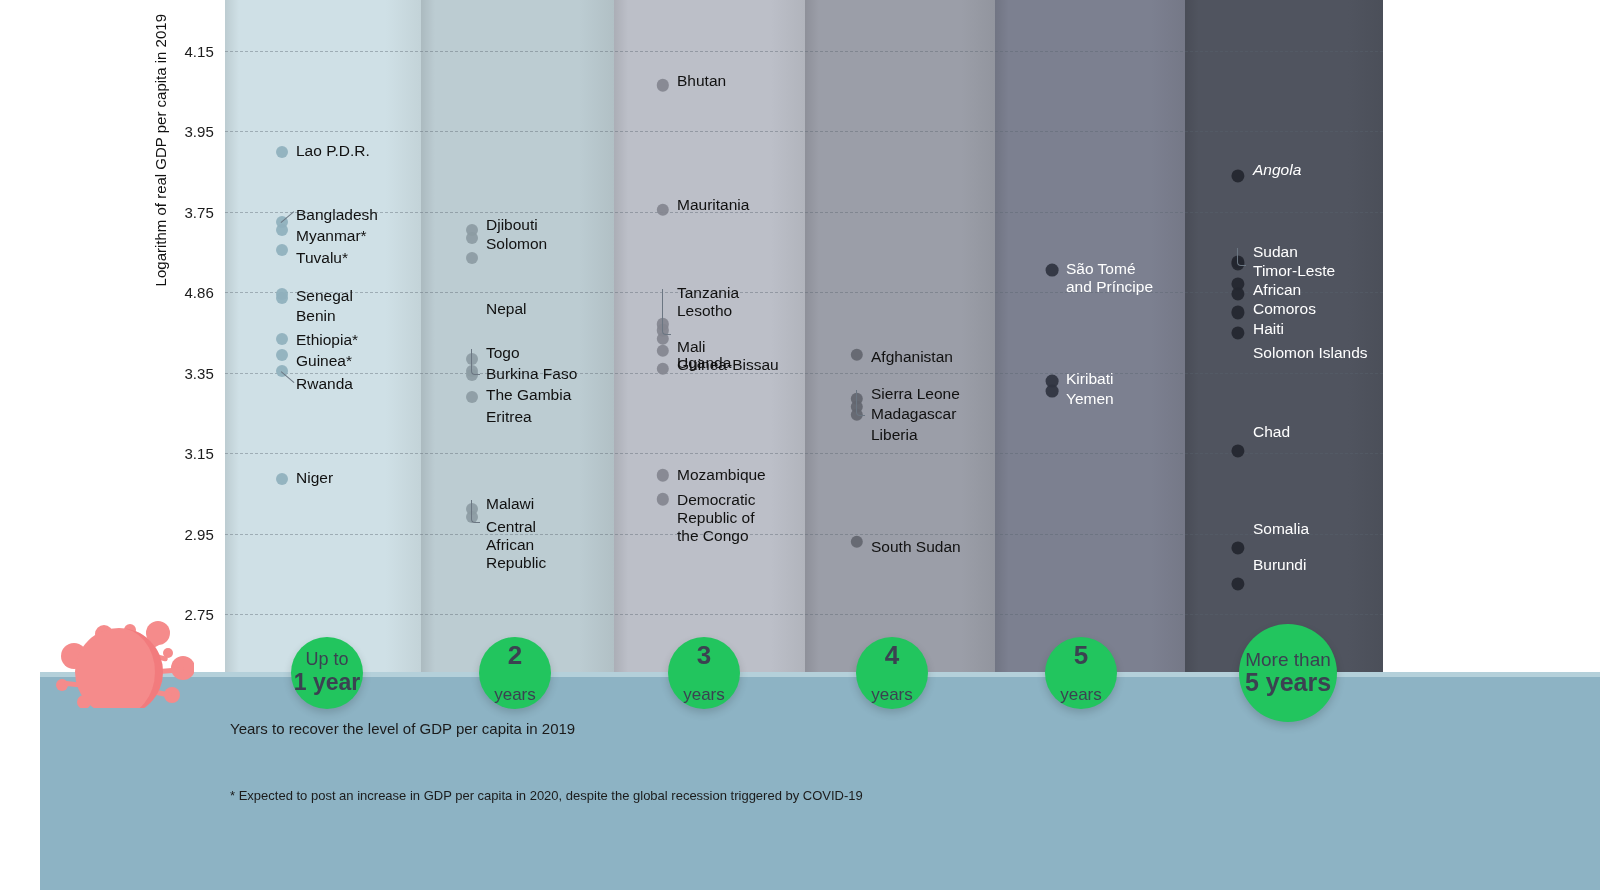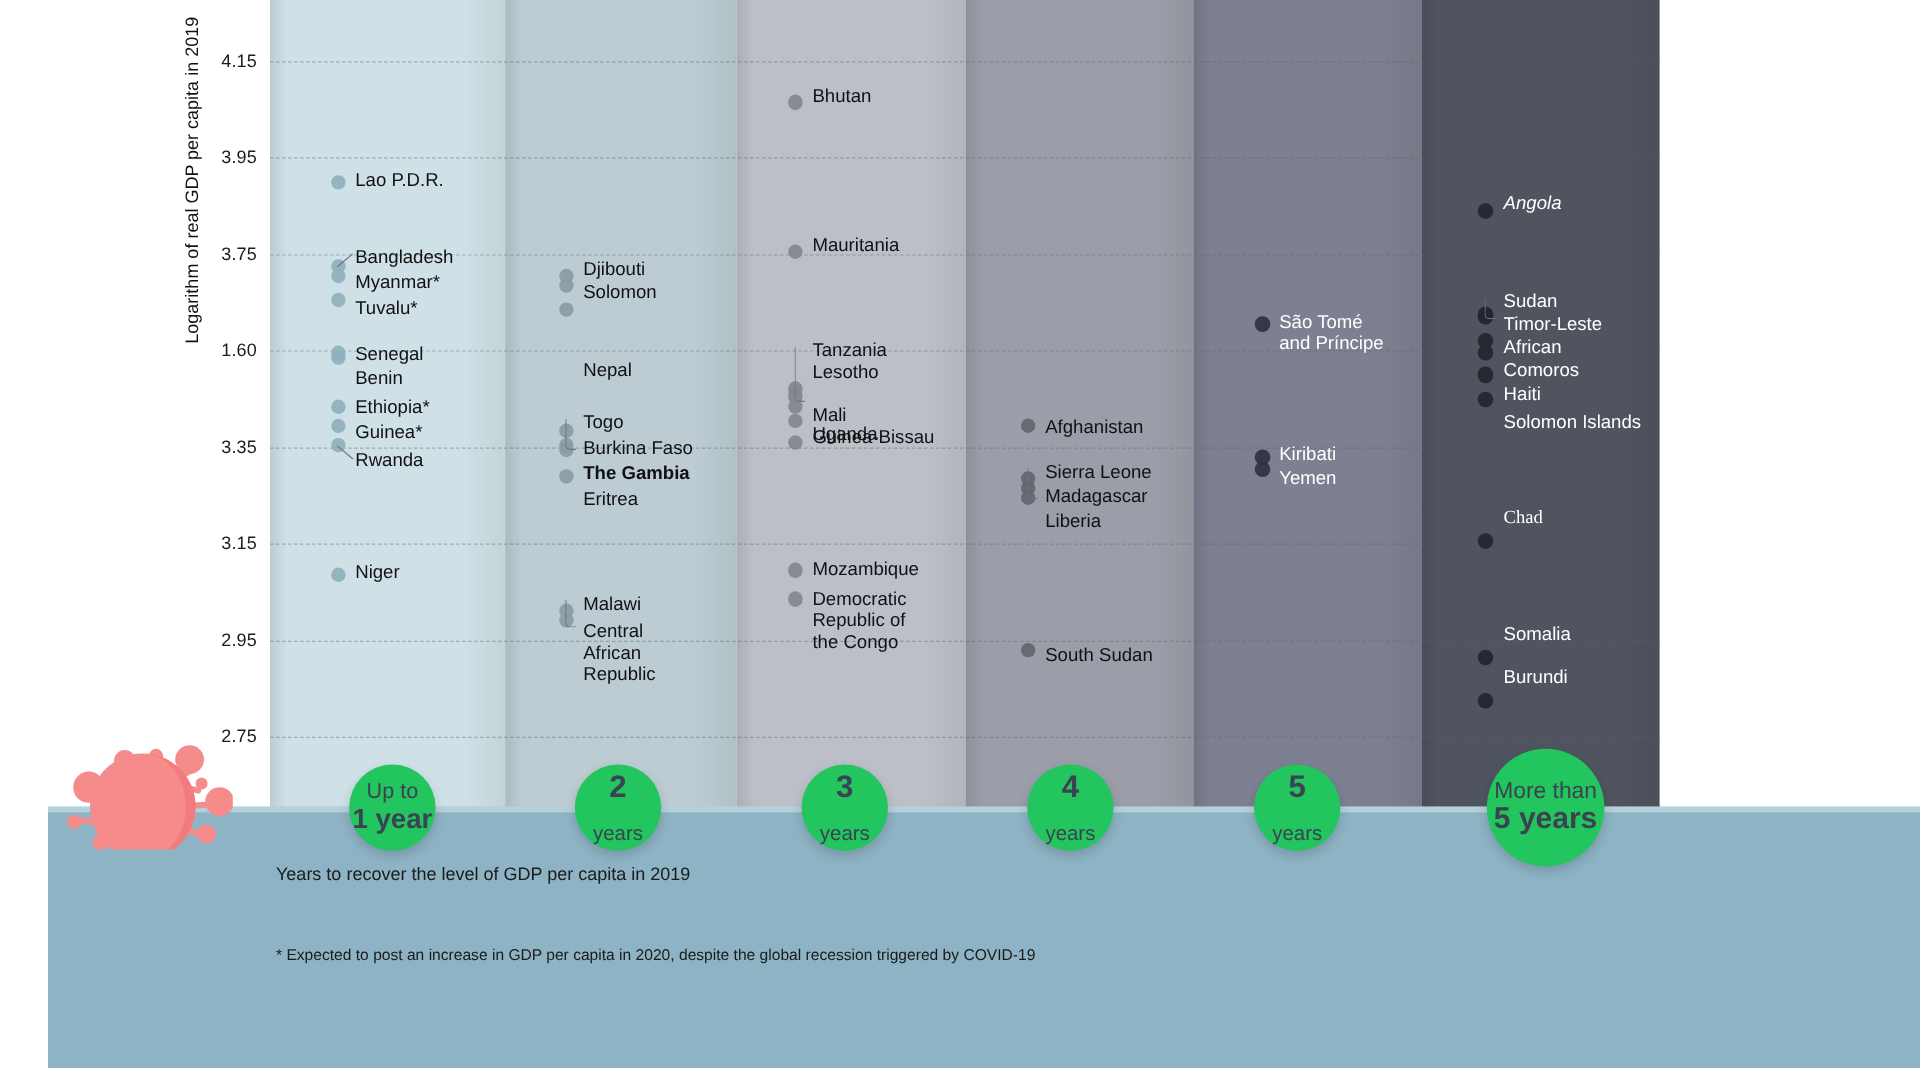--- a/index.html
+++ b/index.html
@@ -163,21 +163,21 @@
     </div>
 
   <div id="grid-layer">
       <div class="gridline" style="top: 51px;"></div>
       <div class="tick-label" style="top: 51px;">4.15</div>
       <div class="gridline" style="top: 131.429px;"></div>
       <div class="tick-label" style="top: 131.429px;">3.95</div>
       <div class="gridline" style="top: 211.857px;"></div>
       <div class="tick-label" style="top: 211.857px;">3.75</div>
       <div class="gridline" style="top: 292.286px;"></div>
-      <div class="tick-label" style="top: 292.286px;">1.60</div>
+      <div class="tick-label" style="top: 292.286px;">4.86</div>
       <div class="gridline" style="top: 372.714px;"></div>
       <div class="tick-label" style="top: 372.714px;">3.35</div>
       <div class="gridline" style="top: 453.143px;"></div>
       <div class="tick-label" style="top: 453.143px;">3.15</div>
       <div class="gridline" style="top: 533.571px;"></div>
       <div class="tick-label" style="top: 533.571px;">2.95</div>
       <div class="gridline" style="top: 614px;"></div>
       <div class="tick-label" style="top: 614px;">2.75</div>
     </div>
 
@@ -245,21 +245,21 @@
       <div class="pt-label" style="left: 296px; top: 307px;">Benin</div>
       <div class="pt-label" style="left: 296px; top: 331px;">Ethiopia*</div>
       <div class="pt-label" style="left: 296px; top: 352px;">Guinea*</div>
       <div class="pt-label" style="left: 296px; top: 375px;">Rwanda</div>
       <div class="pt-label" style="left: 296px; top: 469px;">Niger</div>
       <div class="pt-label" style="left: 486px; top: 216px;">Djibouti</div>
       <div class="pt-label" style="left: 486px; top: 235px;">Solomon</div>
       <div class="pt-label" style="left: 486px; top: 262px; margin-top: 38px;">Nepal</div>
       <div class="pt-label" style="left: 486px; top: 344px;">Togo</div>
       <div class="pt-label" style="left: 486px; top: 365px;">Burkina Faso</div>
-      <div class="pt-label" style="left: 486px; top: 386px; font-weight: bold;">The Gambia</div>
+      <div class="pt-label" style="left: 486px; top: 386px;">The Gambia</div>
       <div class="pt-label" style="left: 486px; top: 408px;">Eritrea</div>
       <div class="pt-label" style="left: 486px; top: 495px;">Malawi</div>
       <div class="pt-label" style="left: 486px; top: 518px;">Central
 African
 Republic</div>
       <div class="pt-label" style="left: 677px; top: 72px;">Bhutan</div>
       <div class="pt-label" style="left: 677px; top: 196px;">Mauritania</div>
       <div class="pt-label" style="left: 677px; top: 284px;">Tanzania</div>
       <div class="pt-label" style="left: 677px; top: 302px;">Lesotho</div>
       <div class="pt-label" style="left: 677px; top: 320px; margin-top: 34px;">Uganda</div>
@@ -278,21 +278,21 @@
 and Príncipe</div>
       <div class="pt-label light" style="left: 1066px; top: 370px;">Kiribati</div>
       <div class="pt-label light" style="left: 1066px; top: 390px;">Yemen</div>
       <div class="pt-label light" style="left: 1253px; top: 161px; font-style: italic;">Angola</div>
       <div class="pt-label light" style="left: 1253px; top: 243px;">Sudan</div>
       <div class="pt-label light" style="left: 1253px; top: 262px;">Timor-Leste</div>
       <div class="pt-label light" style="left: 1253px; top: 281px;">African</div>
       <div class="pt-label light" style="left: 1253px; top: 300px;">Comoros</div>
       <div class="pt-label light" style="left: 1253px; top: 320px;">Haiti</div>
       <div class="pt-label light" style="left: 1253px; top: 344px;">Solomon Islands</div>
-      <div class="pt-label light" style="left: 1253px; top: 423px; font-family: Liberation Serif, serif;">Chad</div>
+      <div class="pt-label light" style="left: 1253px; top: 423px;">Chad</div>
       <div class="pt-label light" style="left: 1253px; top: 520px;">Somalia</div>
       <div class="pt-label light" style="left: 1253px; top: 556px;">Burundi</div>
     </div>
 
   <div class="water-edge"></div>
   <div class="water" style="background: rgb(141, 179, 196);"></div>
 
   <div class="virus">
     <svg viewBox="0 0 150 110" width="150" height="110" aria-hidden="true">
       <g fill="#f58b8b">

